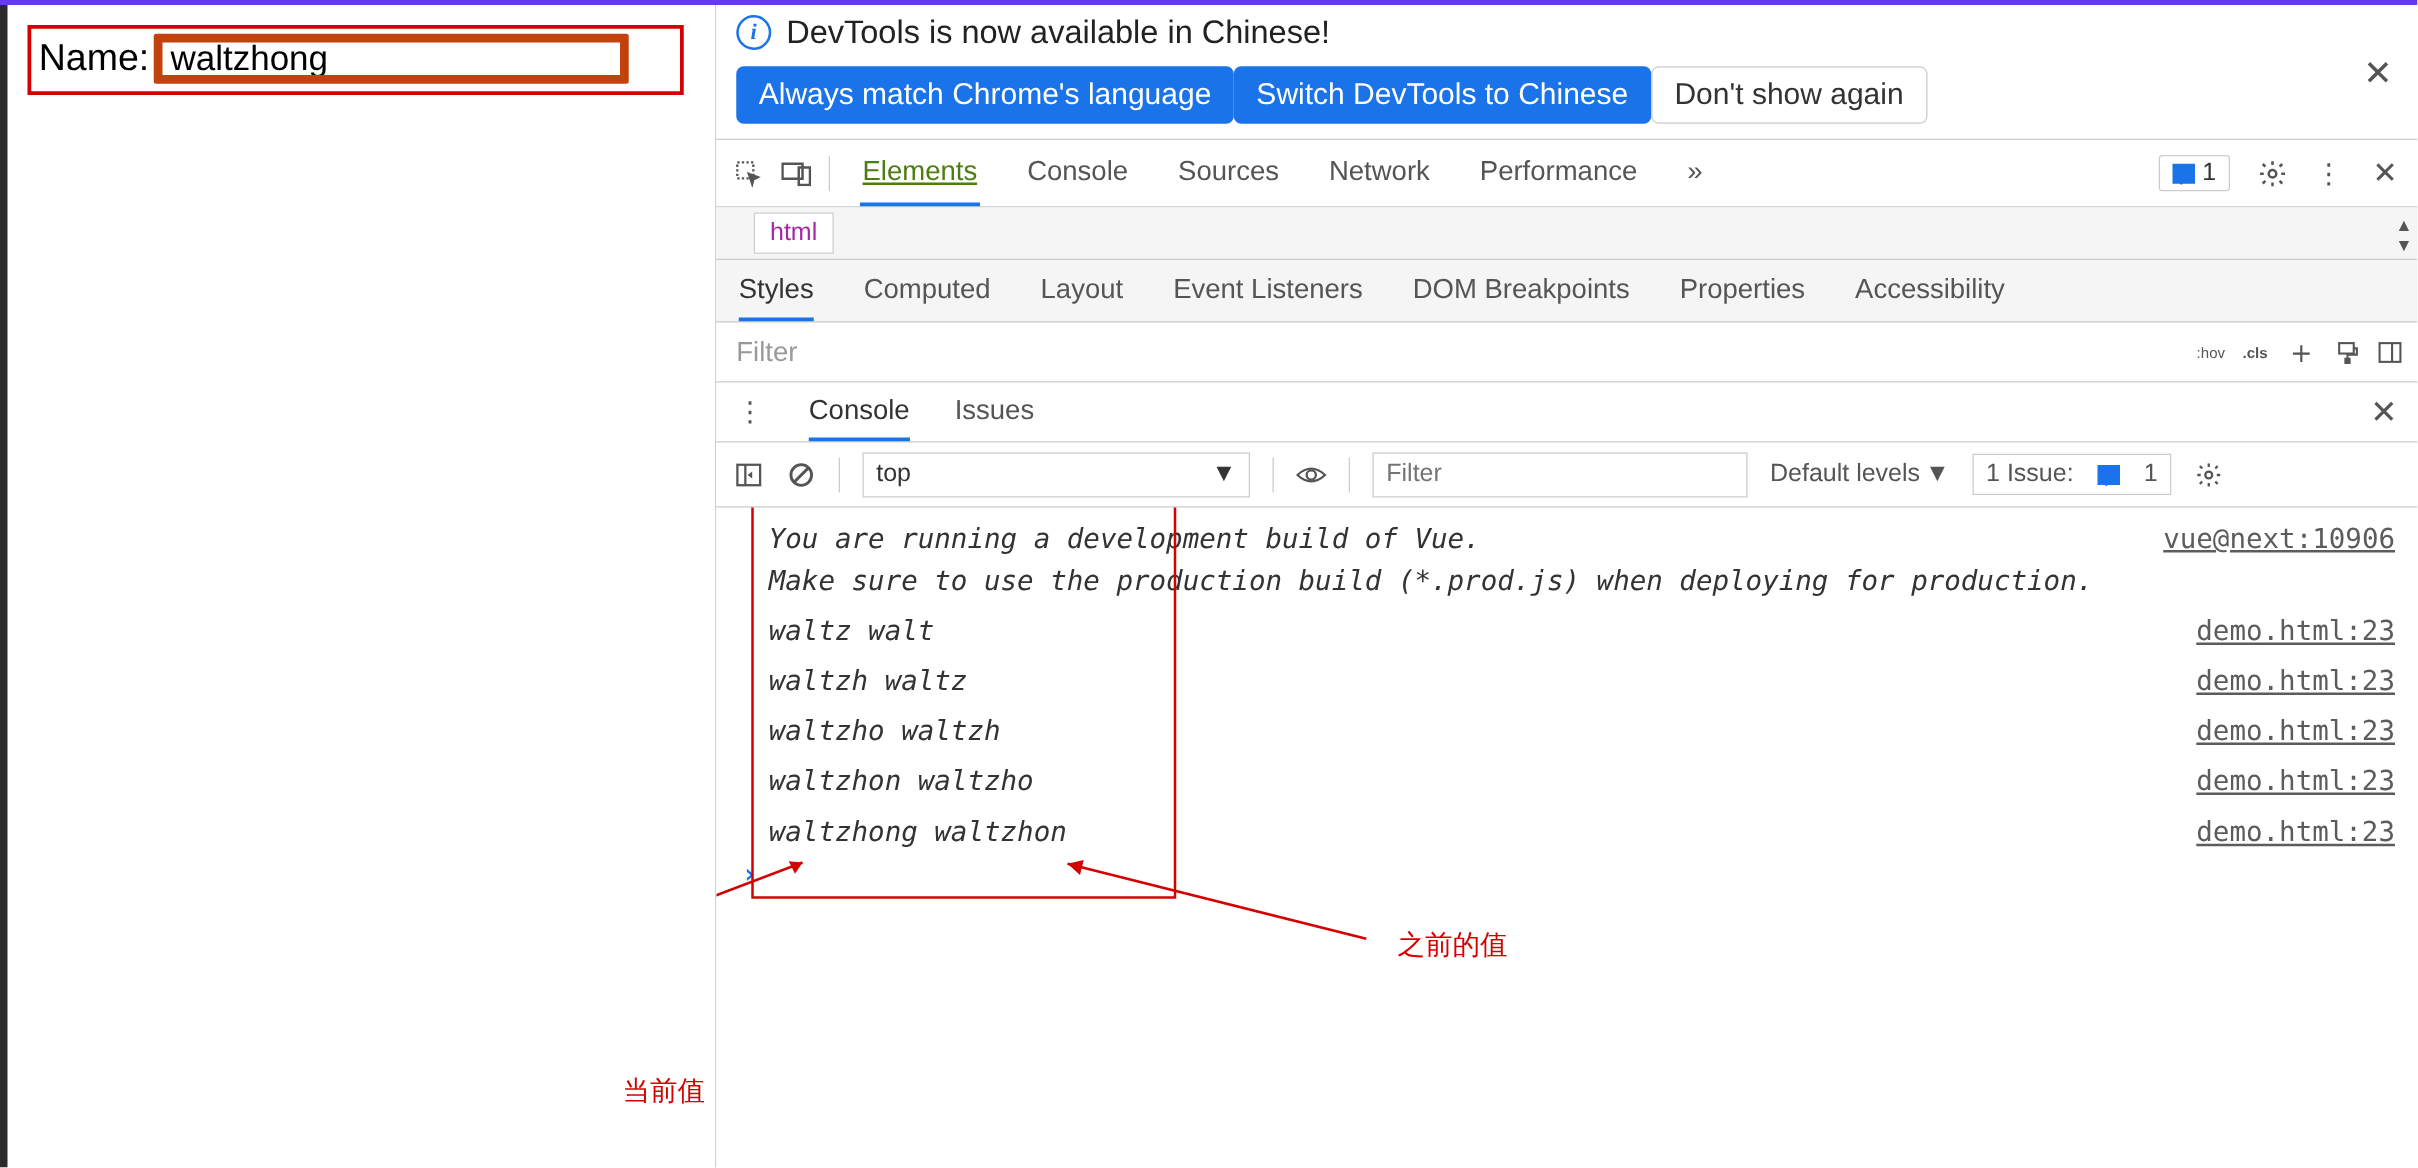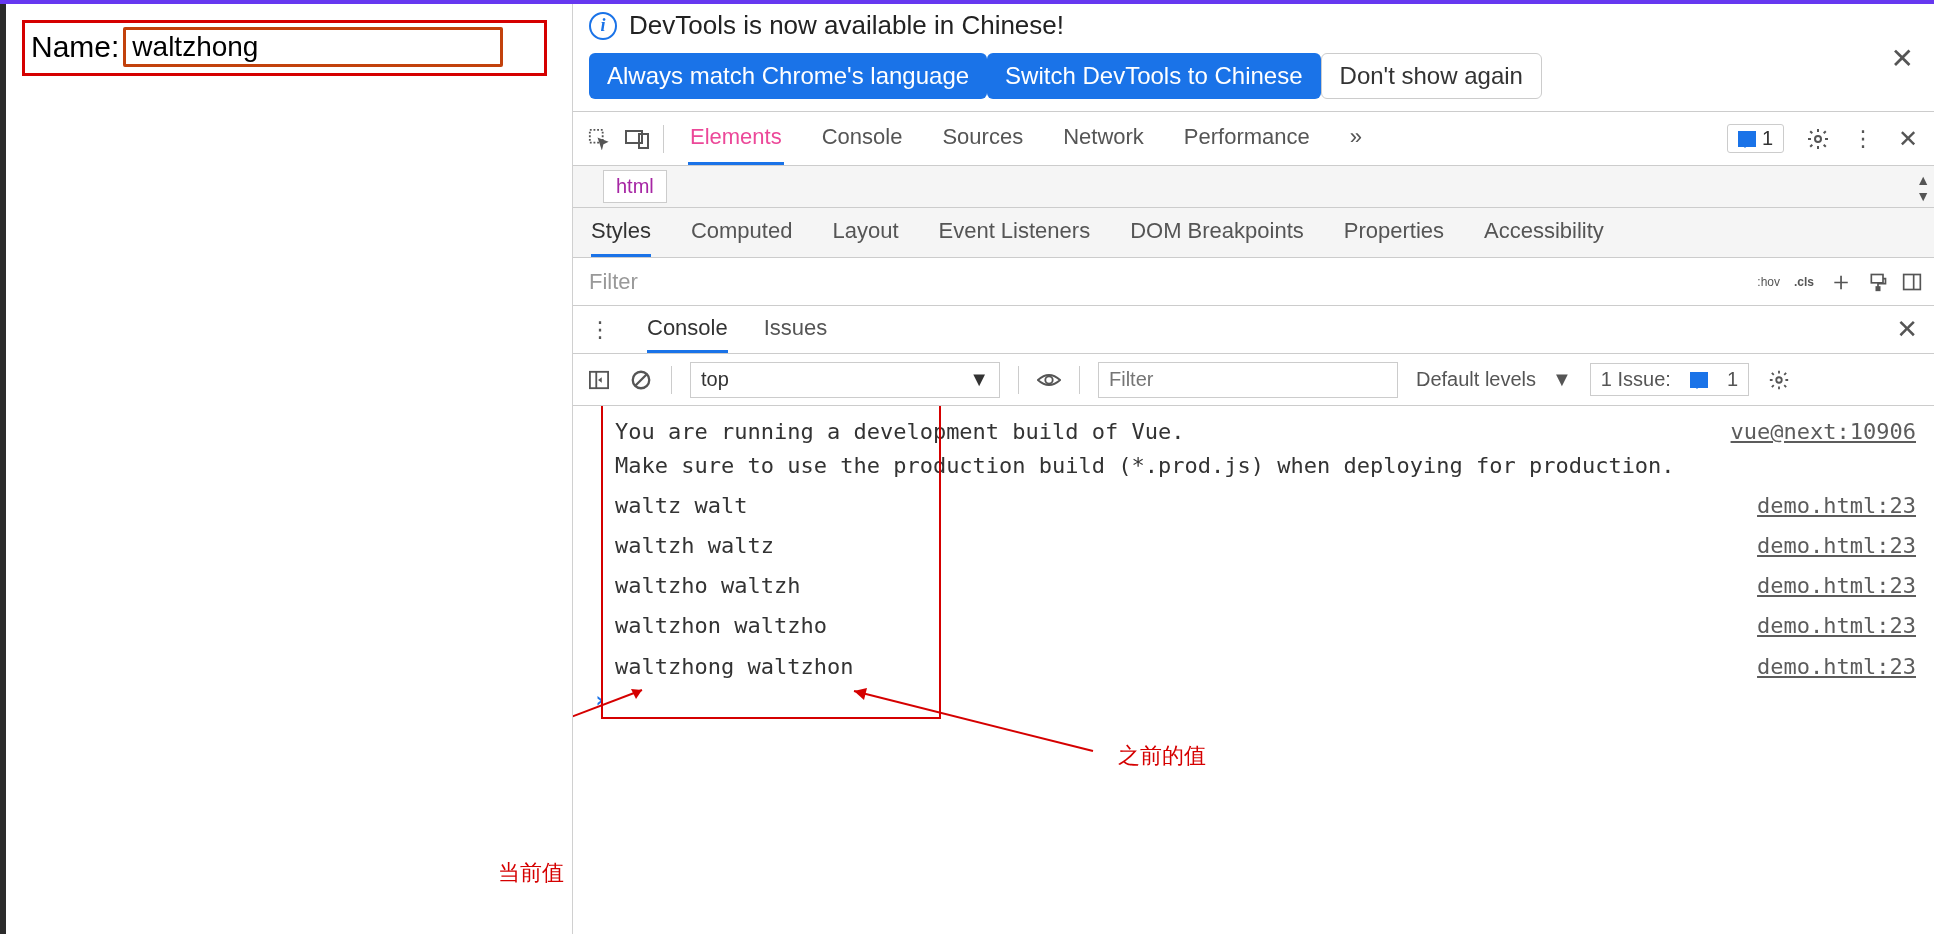--- a/index.html
+++ b/index.html
@@ -31,21 +31,21 @@
   }
   .name-label {
     font-size: 30px;
     color: #000;
     margin-right: 4px;
   }
   .name-input {
     font-size: 28px;
     padding: 2px 6px;
     width: 380px;
-    border: 3px solid #c2410c;
+    border: 7px solid #c2410c;
     border-radius: 2px;
     font-family: inherit;
     height: 40px;
   }
 
   .devtools {
     flex: 1;
     display: flex;
     flex-direction: column;
     background: #fff;
@@ -78,21 +78,21 @@
   }
 
   .toolbar {
     display:flex; align-items:center; height:54px; border-bottom:1px solid #ccc;
     padding:0 14px; gap:24px; font-size:22px; color:#333;
   }
   .toolbar-left { display:flex; align-items:center; gap:14px;}
   .tool-icon { width:24px; height:22px; display:flex; align-items:center; justify-content:center; color:#555; cursor:pointer;}
   .main-tabs { display:flex; gap:36px; height:100%; align-items:center;}
   .main-tab { cursor:pointer; color:#555; height:100%; display:flex; align-items:center; border-bottom:3px solid transparent; padding:0 2px;}
-  .main-tab.active { color:#ec4899; border-bottom-color:#1a73e8; }
+  .main-tab.active { color:#4d7c0f; border-bottom-color:#1a73e8;text-decoration:underline; }
   .toolbar-right { margin-left:auto; display:flex; align-items:center; gap:22px;}
   .issues-btn {
     border:1px solid #ccc; border-radius:3px; padding:2px 10px;
     display:flex; align-items:center; gap:6px; font-size:20px; cursor:pointer;
   }
   .issues-icon { width:18px;height:16px;background:#1a73e8; position:relative; }
   .issues-icon::after{content:'';position:absolute;bottom:-5px;left:3px;border:4px solid transparent;border-top-color:#1a73e8;}
 
   .breadcrumb-bar { height:42px; display:flex; align-items:center; padding:0 16px; border-bottom:1px solid #ccc; background:#f5f5f5; position:relative;}
   .breadcrumb-item { background:#fff; border:1px solid #ccc; padding:4px 12px; font-size:20px; color:#a626a4; cursor:pointer;margin-left:14px;}
@@ -124,26 +124,26 @@
   .kebab { font-size:22px; letter-spacing:0; cursor:pointer; color:#555;}
 
   .console-toolbar {
     display:flex; align-items:center; height:52px; border-bottom:1px solid #ccc;
     padding:0 14px; gap:18px; font-size:22px; color:#555; background:#fff;
   }
   .ct-icon { width:24px; height:24px; display:flex; align-items:center; justify-content:center; cursor:pointer;}
   .context-select { flex:0 0 310px; height:36px; border:1px solid #ccc; display:flex;align-items:center; padding:0 10px; justify-content:space-between; cursor:pointer; font-size:20px; color:#333;}
   .eye-icon { font-size:22px;}
   .console-filter-input { width:300px; height:36px; border:1px solid #ccc; padding:0 10px; font-size:20px;}
-  .levels { display:flex; align-items:center; gap:16px; font-size:20px; cursor:pointer;}
+  .levels { display:flex; align-items:center; gap:4px; font-size:20px; cursor:pointer;}
   .issues-pill { border:1px solid #ccc; padding:4px 10px; display:flex; align-items:center; gap:19px; font-size:20px; cursor:pointer;}
 
   .console-body { flex:1; position:relative; font-family:Menlo,Consolas,monospace; font-size:22px; color:#333; padding-top:6px; overflow:hidden;}
   .log-row { display:flex; align-items:flex-start; padding:3px 18px 3px 42px; line-height:1.55;}
-  .log-text { flex:1; white-space:pre;}
+  .log-text { flex:1; white-space:pre;font-style:italic;}
   .log-src { color:#5c5c5c; text-decoration:underline; cursor:pointer; margin-left:auto; padding-left:20px; white-space:nowrap;}
   .prompt { color:#1a73e8; font-weight:bold; padding-left:20px; font-size:22px;}
 
   .red-box-overlay {
     position:absolute; border:2px solid #d50000; pointer-events:none;
     left:28px; top:-15px; width:340px; height:328px;
   }
   .anno-text { position:absolute; color:#d50000; font-size:22px; font-family:"Microsoft YaHei","SimSun",sans-serif;}
 
   svg { display:block; }

